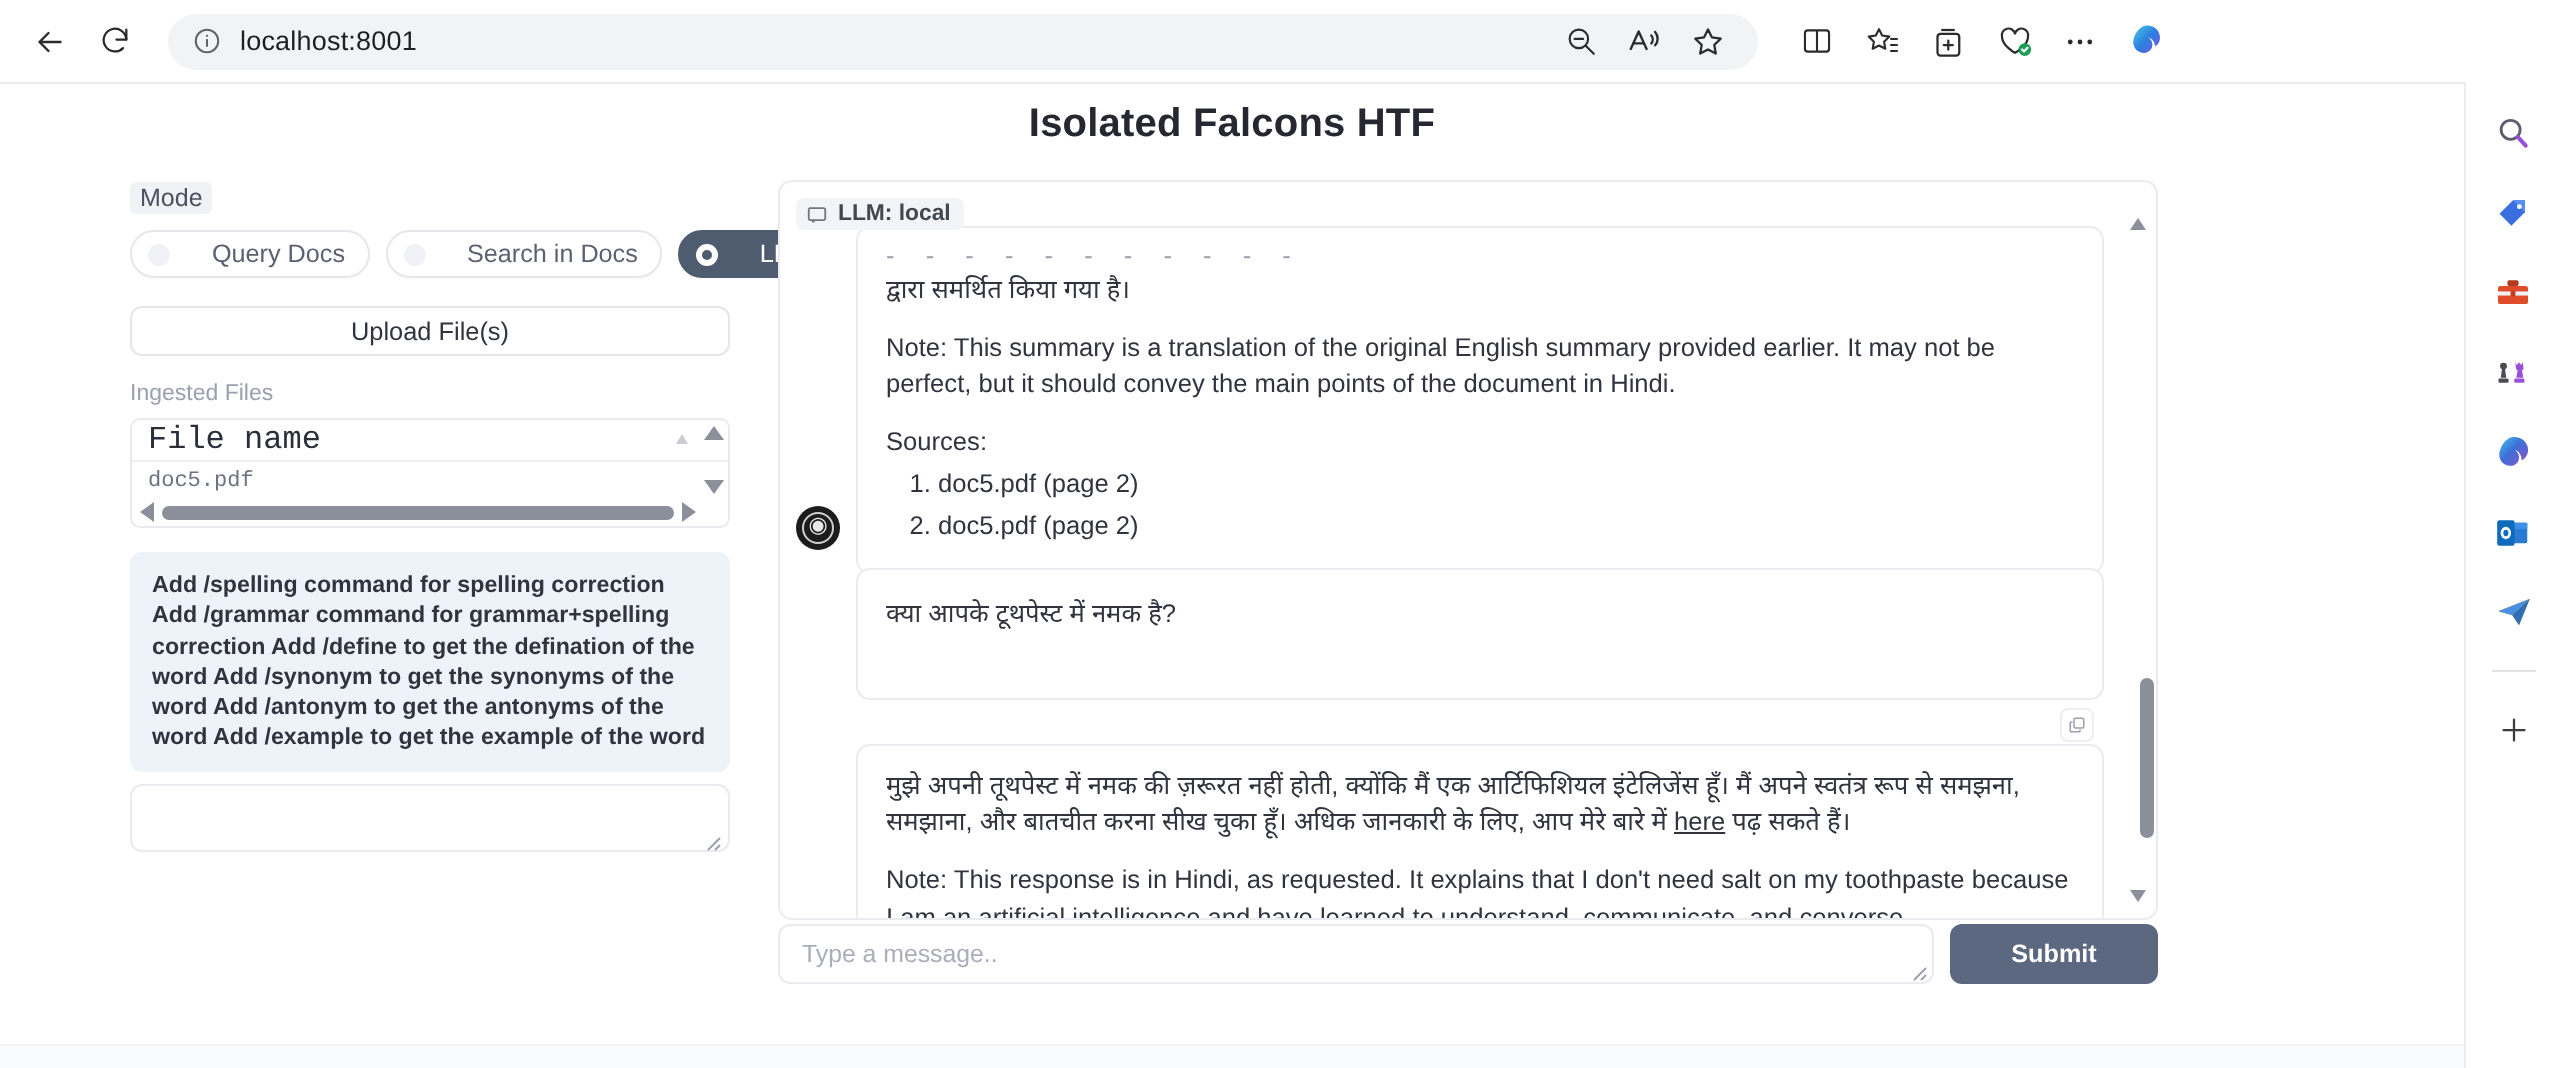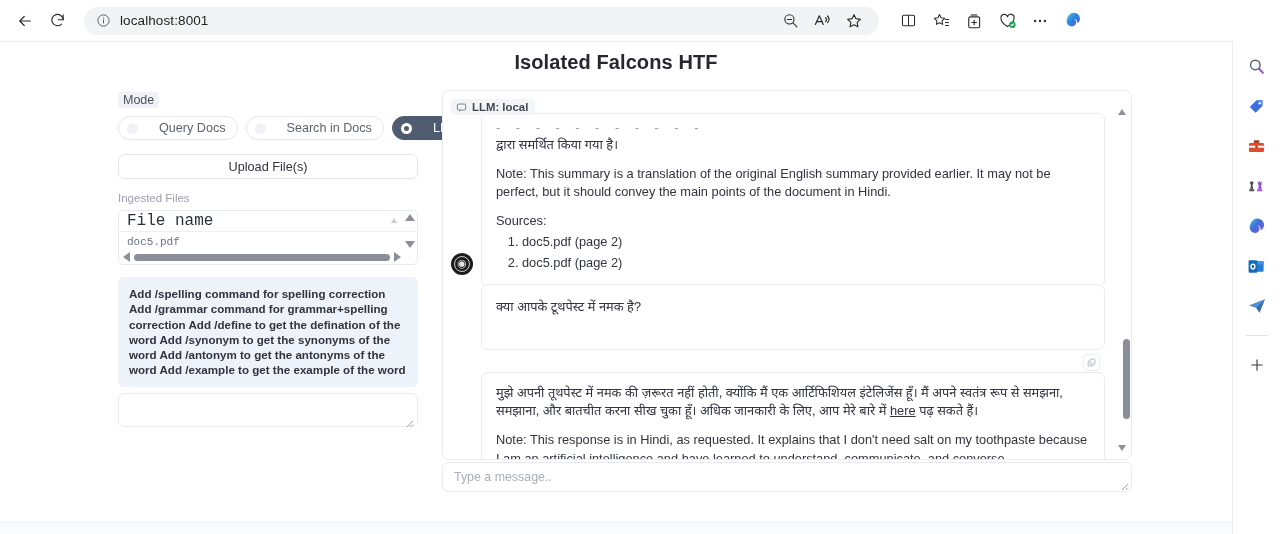--- a/index.html
+++ b/index.html
@@ -94,21 +94,21 @@
 
   .columns {
     display: flex;
     padding: 16px 0 0 0;
     gap: 14px;
   }
 
   
   .left-col {
     width: 300px;
-    margin-left: 118px;
+    margin-left: 65px;
   }
   .mode-label {
     display: inline-block;
     font-size: 12.5px;
     color: #4b5060;
     background: #f0f2f6;
     padding: 1px 5px;
     border-radius: 3px;
     margin-bottom: 8px;
   }
@@ -709,20 +709,21 @@
 
         <div class="composer">
           <div class="composer-input">
             <span>Type a message..</span>
             <span class="resize-grip" style="right:2px;bottom:1px;">
               <svg width="10" height="10" viewBox="0 0 10 10" stroke="currentColor" stroke-width="1">
                   <path d="M9 3 3 9M9 6.5 6.5 9"></path>
                 </svg>
             </span>
           </div>
+          <div class="submit-btn">Submit</div>
         </div>
 
       </div>
 
     </div>
 
     <div class="footer-strip"></div>
   </div>
 
   <div class="edge-bar">

